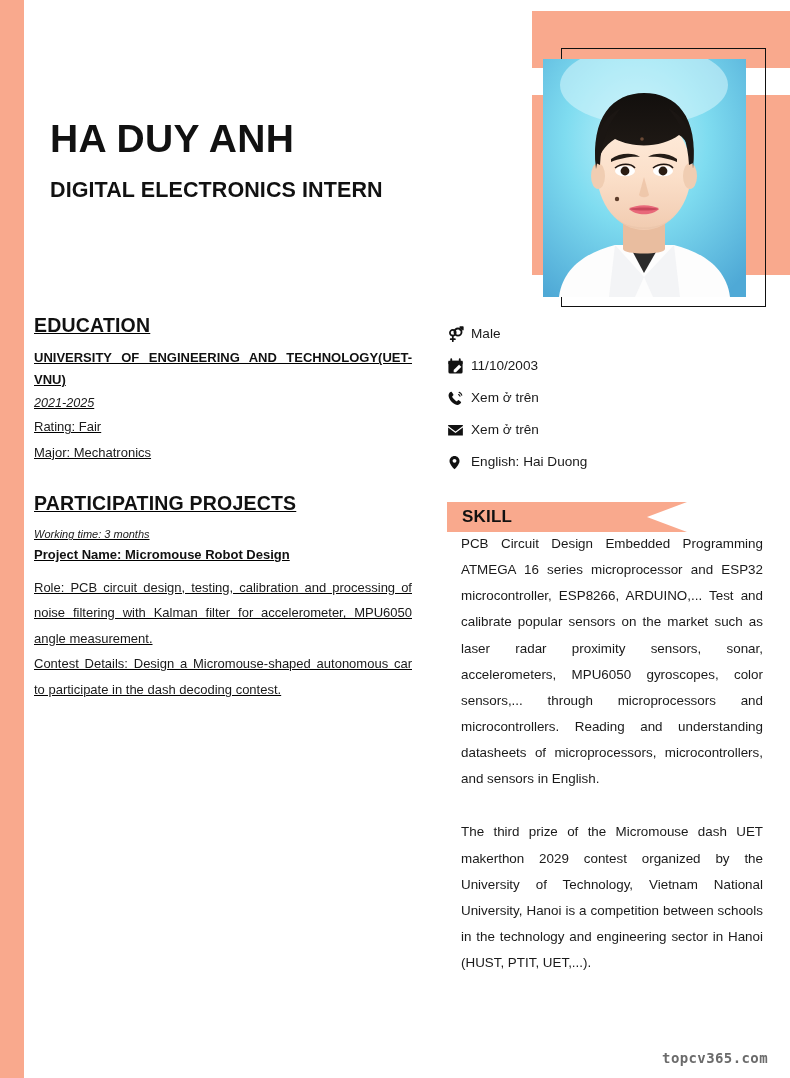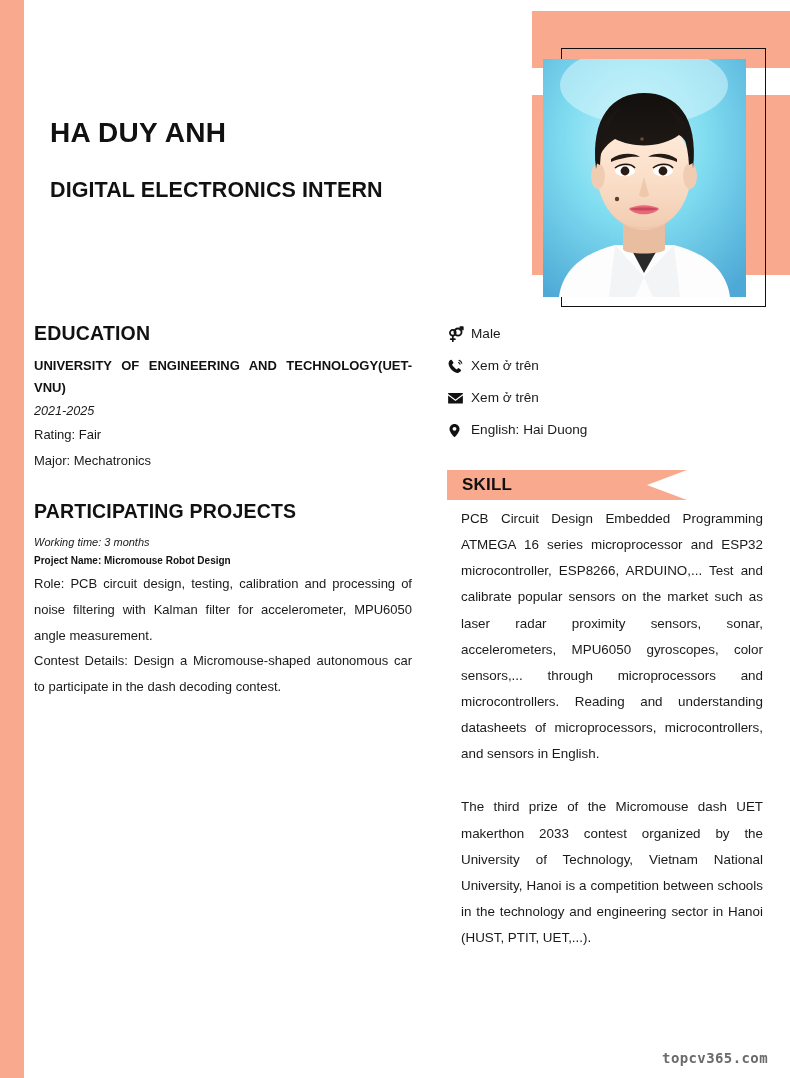--- a/index.html
+++ b/index.html
@@ -64,43 +64,44 @@
     overflow: hidden;
     background: #5ec9e8;
   }
   .photo-img svg { display: block; width: 100%; height: 100%; }
 
   
   .name-title {
     position: absolute;
     left: 50px;
     top: 118px;
-    font-size: 28px;
+    font-size: 39px;
     font-weight: 700;
     letter-spacing: 0.3px;
     color: #111111;
     line-height: 1.1;
   }
   .job-title {
     position: absolute;
     left: 50px;
     top: 178px;
     font-size: 21.5px;
     font-weight: 700;
     letter-spacing: 0.1px;
     color: #111111;
     line-height: 1.2;
   }
 
   
   .left-col {
     position: absolute;
     left: 34px;
-    top: 322px;
+    top: 314px;
     width: 378px;
+    text-decoration: underline;
   }
   .sec-heading {
     font-size: 19.5px;
     font-weight: 700;
     color: #111111;
     letter-spacing: 0.2px;
     margin-bottom: 10px;
   }
   .edu-org {
     font-size: 13px;
@@ -124,25 +125,25 @@
   }
   .block-gap { height: 27px; }
 
   .proj-worktime {
     font-size: 11px;
     font-style: italic;
     color: #1a1a1a;
     line-height: 1.72;
   }
   .proj-name {
-    font-size: 10px;
+    font-size: 13px;
     font-weight: 700;
     color: #111111;
     line-height: 1.72;
-    margin-bottom: 2px;
+    margin-bottom: 8px;
   }
   .proj-para {
     font-size: 13px;
     color: #1a1a1a;
     line-height: 1.97;
     text-align: justify;
     text-align-last: left;
   }
 
   
@@ -178,21 +179,21 @@
     font-size: 17px;
     font-weight: 700;
     color: #111111;
     padding-left: 15px;
     letter-spacing: 0.2px;
   }
   .ribbon-wrap {
     position: relative;
     width: 240px;
     height: 18px;
-    margin-bottom: 18px;
+    margin-bottom: 11px;
   }
   .ribbon-wrap svg {
     position: absolute;
     left: 0; top: 0;
   }
   .ribbon-wrap .ribbon-label {
     position: absolute;
     left: 0; top: 0;
     height: 30px;
     display: flex;
@@ -326,20 +327,32 @@
           <svg width="17" height="17" viewBox="0 0 24 24" fill="#111111">
             <circle cx="15.5" cy="8.5" r="5" fill="none" stroke="#111111" stroke-width="2.6"></circle>
             <circle cx="8.2" cy="9.6" r="4.1" fill="none" stroke="#111111" stroke-width="2.4"></circle>
             <path d="M8.2 13.7 L8.2 21.5 M5.2 18.6 L11.2 18.6" stroke="#111111" stroke-width="2.4" stroke-linecap="round"></path>
             <path d="M18.6 5.4 L22.4 1.6 M18.6 1.6 L22.4 1.6 L22.4 5.4" stroke="#111111" stroke-width="2.2" fill="none" stroke-linecap="round" stroke-linejoin="round"></path>
           </svg>
         </span>
         <span class="contact-txt">Male</span>
       </div>
 
+      <div class="contact-row">
+        <span class="contact-ico">
+          <svg width="17" height="17" viewBox="0 0 24 24" fill="#111111">
+            <rect x="2" y="4" width="20" height="18" rx="2.4" fill="#111111"></rect>
+            <rect x="2" y="4" width="20" height="4.6" fill="#111111"></rect>
+            <path d="M6 1.6 L6 5.4 M18 1.6 L18 5.4" stroke="#111111" stroke-width="2.6" stroke-linecap="round"></path>
+            <path d="M20.4 12.2 L12.6 20 L9.4 20 L9.4 16.8 L17.2 9 Z" fill="#ffffff"></path>
+            <path d="M17.2 9 L20.4 12.2" stroke="#111111" stroke-width="1.2"></path>
+          </svg>
+        </span>
+        <span class="contact-txt">11/10/2003</span>
+      </div>
 
       <div class="contact-row">
         <span class="contact-ico">
           <svg width="17" height="17" viewBox="0 0 24 24" fill="#111111">
             <path d="M6.1 2.6 C4.6 2.6 2.2 5.1 2.2 7.4 C2.2 13.6 9.2 21 15.3 21 C17.6 21 20 18.6 20 17.1 C20 16.4 16.6 14 16 14 C15.4 14 14.4 15.9 13.7 15.9 C12.6 15.9 7.3 10.8 7.3 9.5 C7.3 8.9 9.2 7.8 9.2 7.2 C9.2 6.6 6.8 2.6 6.1 2.6 Z"></path>
             <path d="M17.2 3.4 C19 4 20.3 5.4 20.8 7.2" stroke="#111111" stroke-width="1.7" fill="none" stroke-linecap="round"></path>
             <path d="M16.4 6.6 C17.4 6.9 18 7.6 18.3 8.6" stroke="#111111" stroke-width="1.7" fill="none" stroke-linecap="round"></path>
           </svg>
         </span>
         <span class="contact-txt">Xem ở trên</span>
@@ -373,20 +386,20 @@
           <path d="M0 0 L240 0 L200 15 L240 30 L0 30 Z" fill="#f9a98d"></path>
         </svg>
         <span class="ribbon-label">SKILL</span>
       </div>
       <div class="body-para">PCB Circuit Design Embedded Programming ATMEGA 16 series microprocessor and ESP32 microcontroller, ESP8266, ARDUINO,... Test and calibrate popular sensors on the market such as laser radar proximity sensors, sonar, accelerometers, MPU6050 gyroscopes, color sensors,... through microprocessors and microcontrollers. Reading and understanding datasheets of microprocessors, microcontrollers, and sensors in English.</div>
     </section>
 
     <div class="sec-gap"></div>
 
     <section>
-      <div class="body-para">The third prize of the Micromouse dash UET makerthon 2033 contest organized by the University of Technology, Vietnam National University, Hanoi is a competition between schools in the technology and engineering sector in Hanoi (HUST, PTIT, UET,...).</div>
+      <div class="body-para">The third prize of the Micromouse dash UET makerthon 2029 contest organized by the University of Technology, Vietnam National University, Hanoi is a competition between schools in the technology and engineering sector in Hanoi (HUST, PTIT, UET,...).</div>
     </section>
 
   </div>
 
   <div class="watermark">topcv365.com</div>
 
 </div>
 
 </body></html>

